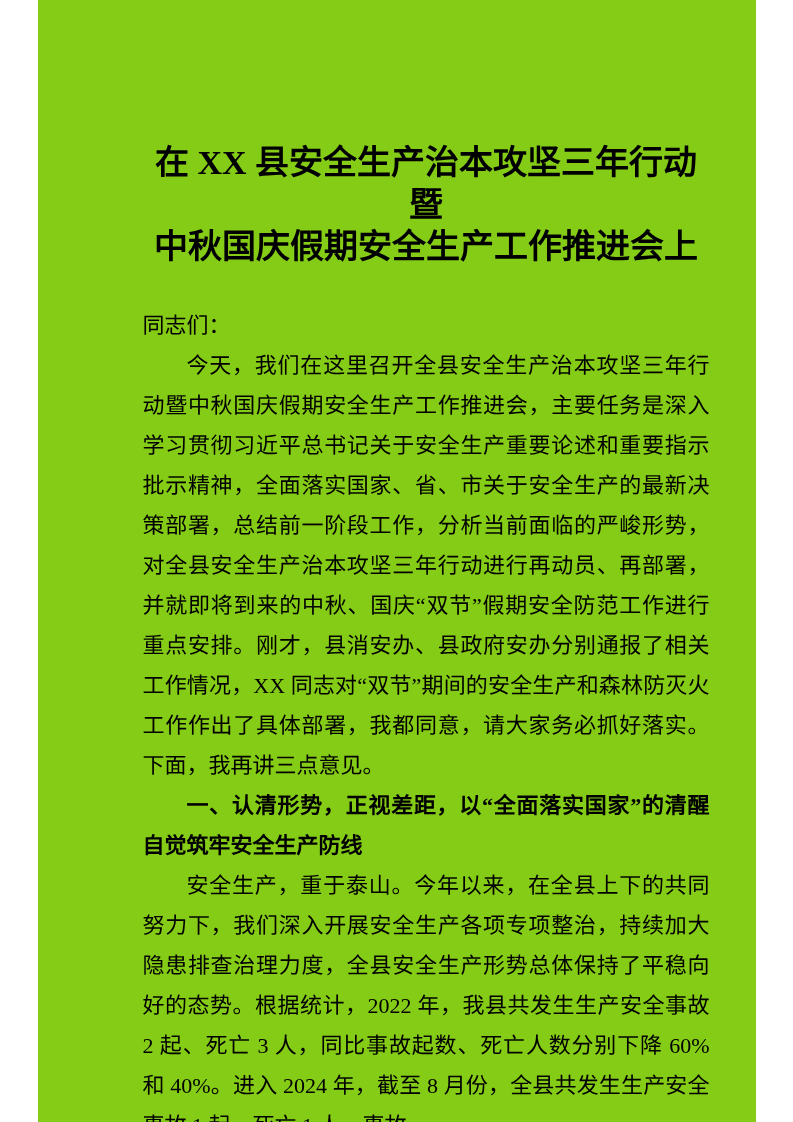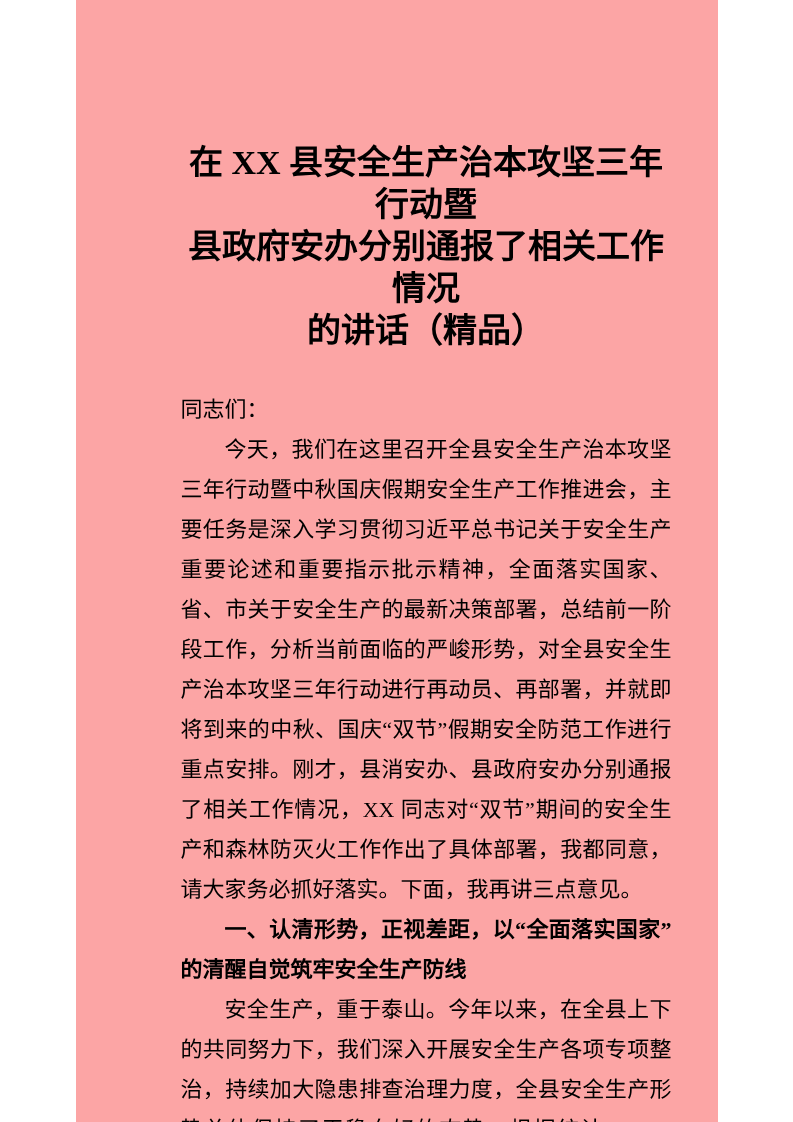--- a/index.html
+++ b/index.html
@@ -2,26 +2,26 @@
 <html lang="zh-CN"><head>
 <meta charset="utf-8">
 <style>
   html, body {
     margin: 0;
     padding: 0;
     background: #ffffff;
   }
   .page {
     position: relative;
-    width: 642px;
+    width: 718px;
     height: 1122px;
     margin: 0 auto;
     box-sizing: border-box;
     padding: 142px 46px 0 105px;
-    background: #fca5a5;
+    background: #84cc16;
     color: #000000;
     font-family: "Liberation Serif", "DejaVu Serif", serif;
     overflow: hidden;
   }
   .doc-title {
     font-size: 34px;
     font-weight: bold;
     line-height: 42px;
     text-align: center;
     margin: 0 0 38px 0;
@@ -39,22 +39,21 @@
   .para.body { text-indent: 2em; }
   .para.heading { text-indent: 2em; font-weight: bold; }
   .para.salutation { text-indent: 0; }
 </style>
 </head>
 <body>
 
 <div class="page">
   <h1 class="doc-title">
     <span class="title-line">在 XX 县安全生产治本攻坚三年行动暨</span>
-    <span class="title-line">县政府安办分别通报了相关工作情况</span>
-    <span class="title-line">的讲话（精品）</span>
+    <span class="title-line">中秋国庆假期安全生产工作推进会上</span>
   </h1>
   <div>
       <p class="para salutation">同志们：</p>
       <p class="para body">今天，我们在这里召开全县安全生产治本攻坚三年行动暨中秋国庆假期安全生产工作推进会，主要任务是深入学习贯彻习近平总书记关于安全生产重要论述和重要指示批示精神，全面落实国家、省、市关于安全生产的最新决策部署，总结前一阶段工作，分析当前面临的严峻形势，对全县安全生产治本攻坚三年行动进行再动员、再部署，并就即将到来的中秋、国庆“双节”假期安全防范工作进行重点安排。刚才，县消安办、县政府安办分别通报了相关工作情况，XX 同志对“双节”期间的安全生产和森林防灭火工作作出了具体部署，我都同意，请大家务必抓好落实。下面，我再讲三点意见。</p>
       <p class="para heading">一、认清形势，正视差距，以“全面落实国家”的清醒自觉筑牢安全生产防线</p>
       <p class="para body">安全生产，重于泰山。今年以来，在全县上下的共同努力下，我们深入开展安全生产各项专项整治，持续加大隐患排查治理力度，全县安全生产形势总体保持了平稳向好的态势。根据统计，2022 年，我县共发生生产安全事故 2 起、死亡 3 人，同比事故起数、死亡人数分别下降 60%和 40%。进入 2024 年，截至 8 月份，全县共发生生产安全事故 1 起、死亡 1 人，事故</p>
     </div>
 </div>
 
 </body></html>

